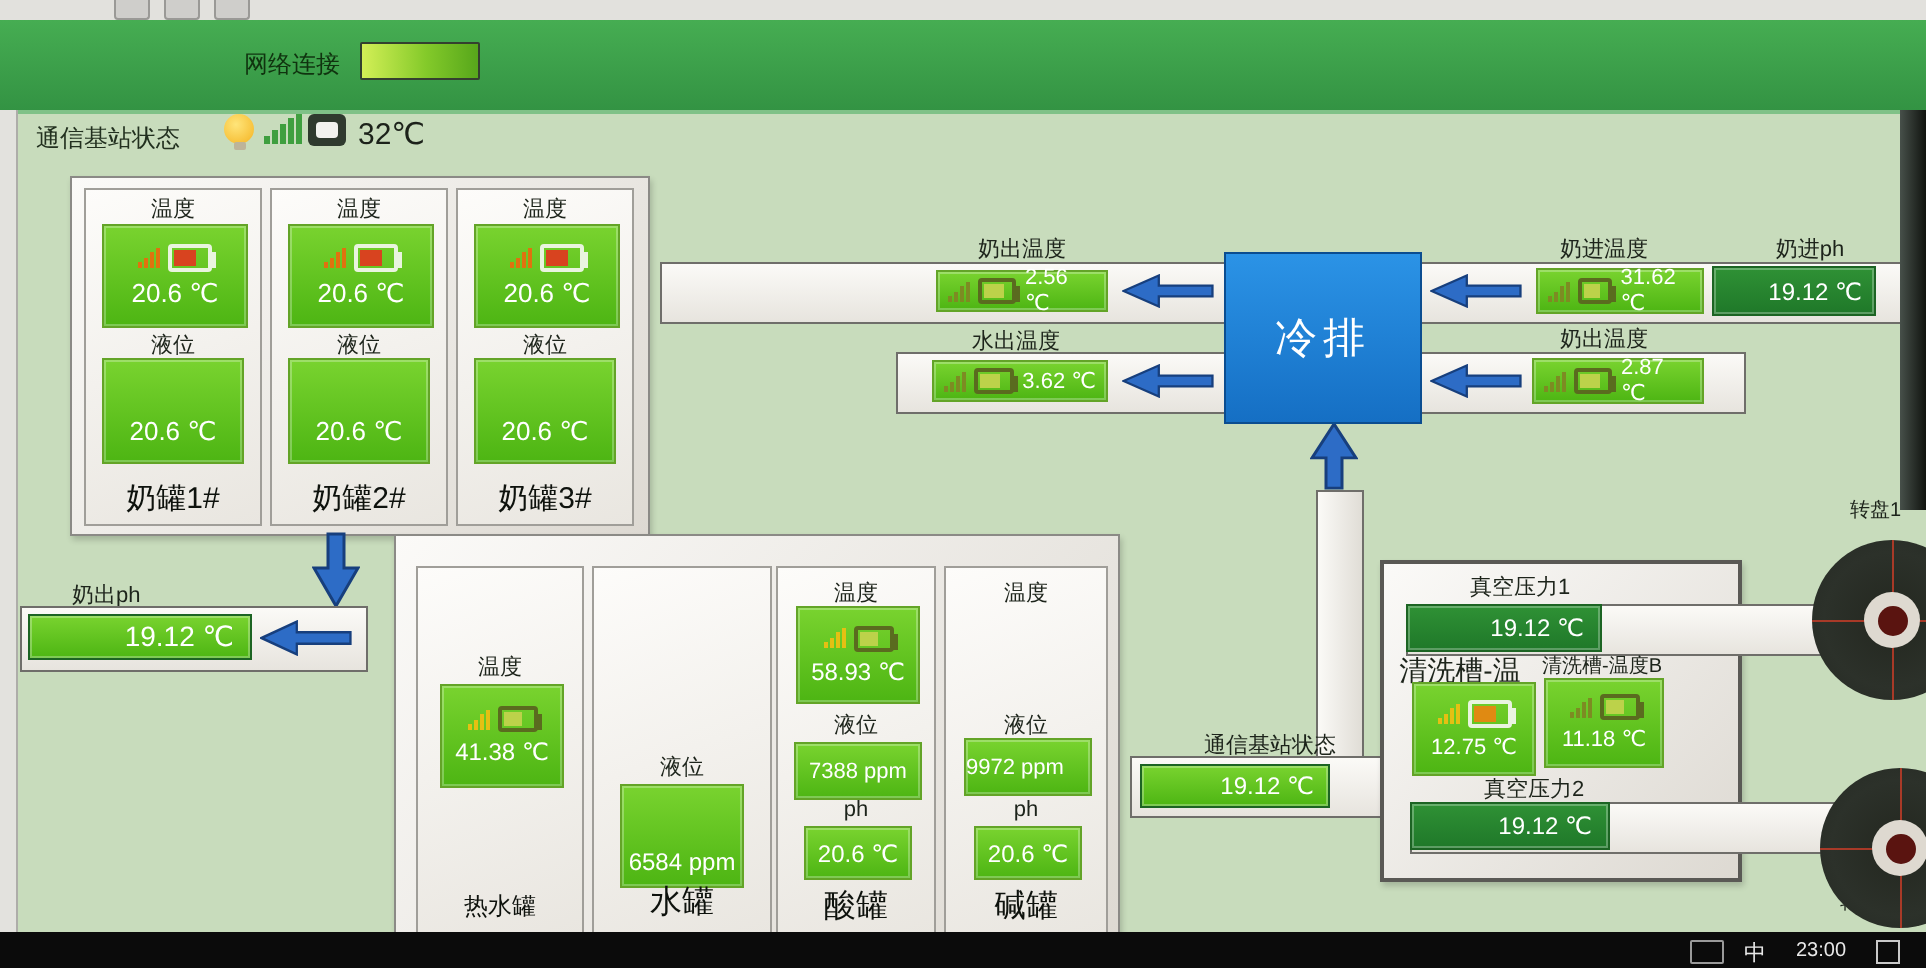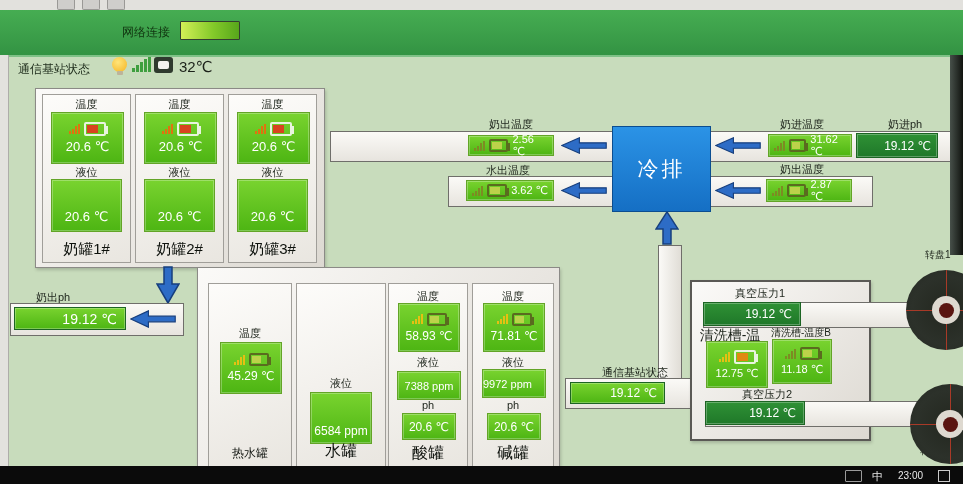--- a/index.html
+++ b/index.html
@@ -291,21 +291,21 @@
           <span class="sig sm yellow">
               <i></i>
               <i></i>
               <i></i>
               <i></i>
             </span>
           <span class="bat olive">
               <i></i>
             </span>
         </div>
-        <div class="val12">45.29 ℃</div>
+        <div class="val12">41.38 ℃</div>
       </div>
       <div class="t-name" style="bottom:5px;font-size:12px">热水罐</div>
     </div>
 
     <div class="tank proc-tank" style="left:98px;width:88px">
       <div class="s-label" style="top:92px">液位</div>
       <div class="readout abs" style="left:13px;top:108px;width:62px;height:52px;display:flex;align-items:flex-end;justify-content:center;padding-bottom:5px;box-sizing:border-box">
         <div class="val12">6584 ppm</div>
       </div>
       <div class="t-name" style="bottom:5px;font-size:16px">水罐</div>
@@ -333,34 +333,20 @@
       </div>
       <div class="s-label" style="top:115px">ph</div>
       <div class="readout abs" style="left:13px;top:129px;width:52px;height:25px;display:flex;align-items:center;justify-content:center">
         <div class="val12">20.6 ℃</div>
       </div>
       <div class="t-name" style="bottom:3px;font-size:16px">酸罐</div>
     </div>
 
     <div class="tank proc-tank" style="left:274px;width:80px">
       <div class="s-label" style="top:5px">温度</div>
-      <div class="readout col abs" style="left:10px;top:19px;width:60px;height:47px">
-        <div class="rowflex" style="padding:0">
-          <span class="sig sm yellow">
-              <i></i>
-              <i></i>
-              <i></i>
-              <i></i>
-            </span>
-          <span class="bat olive">
-              <i></i>
-            </span>
-        </div>
-        <div class="val12">71.81 ℃</div>
-      </div>
       <div class="s-label" style="top:71px">液位</div>
       <div class="readout abs" style="left:9px;top:85px;width:62px;height:27px;display:flex;align-items:center;">
         <div class="val11">9972 ppm</div>
       </div>
       <div class="s-label" style="top:115px">ph</div>
       <div class="readout abs" style="left:14px;top:129px;width:52px;height:25px;display:flex;align-items:center;justify-content:center">
         <div class="val12">20.6 ℃</div>
       </div>
       <div class="t-name" style="bottom:3px;font-size:16px">碱罐</div>
     </div>

